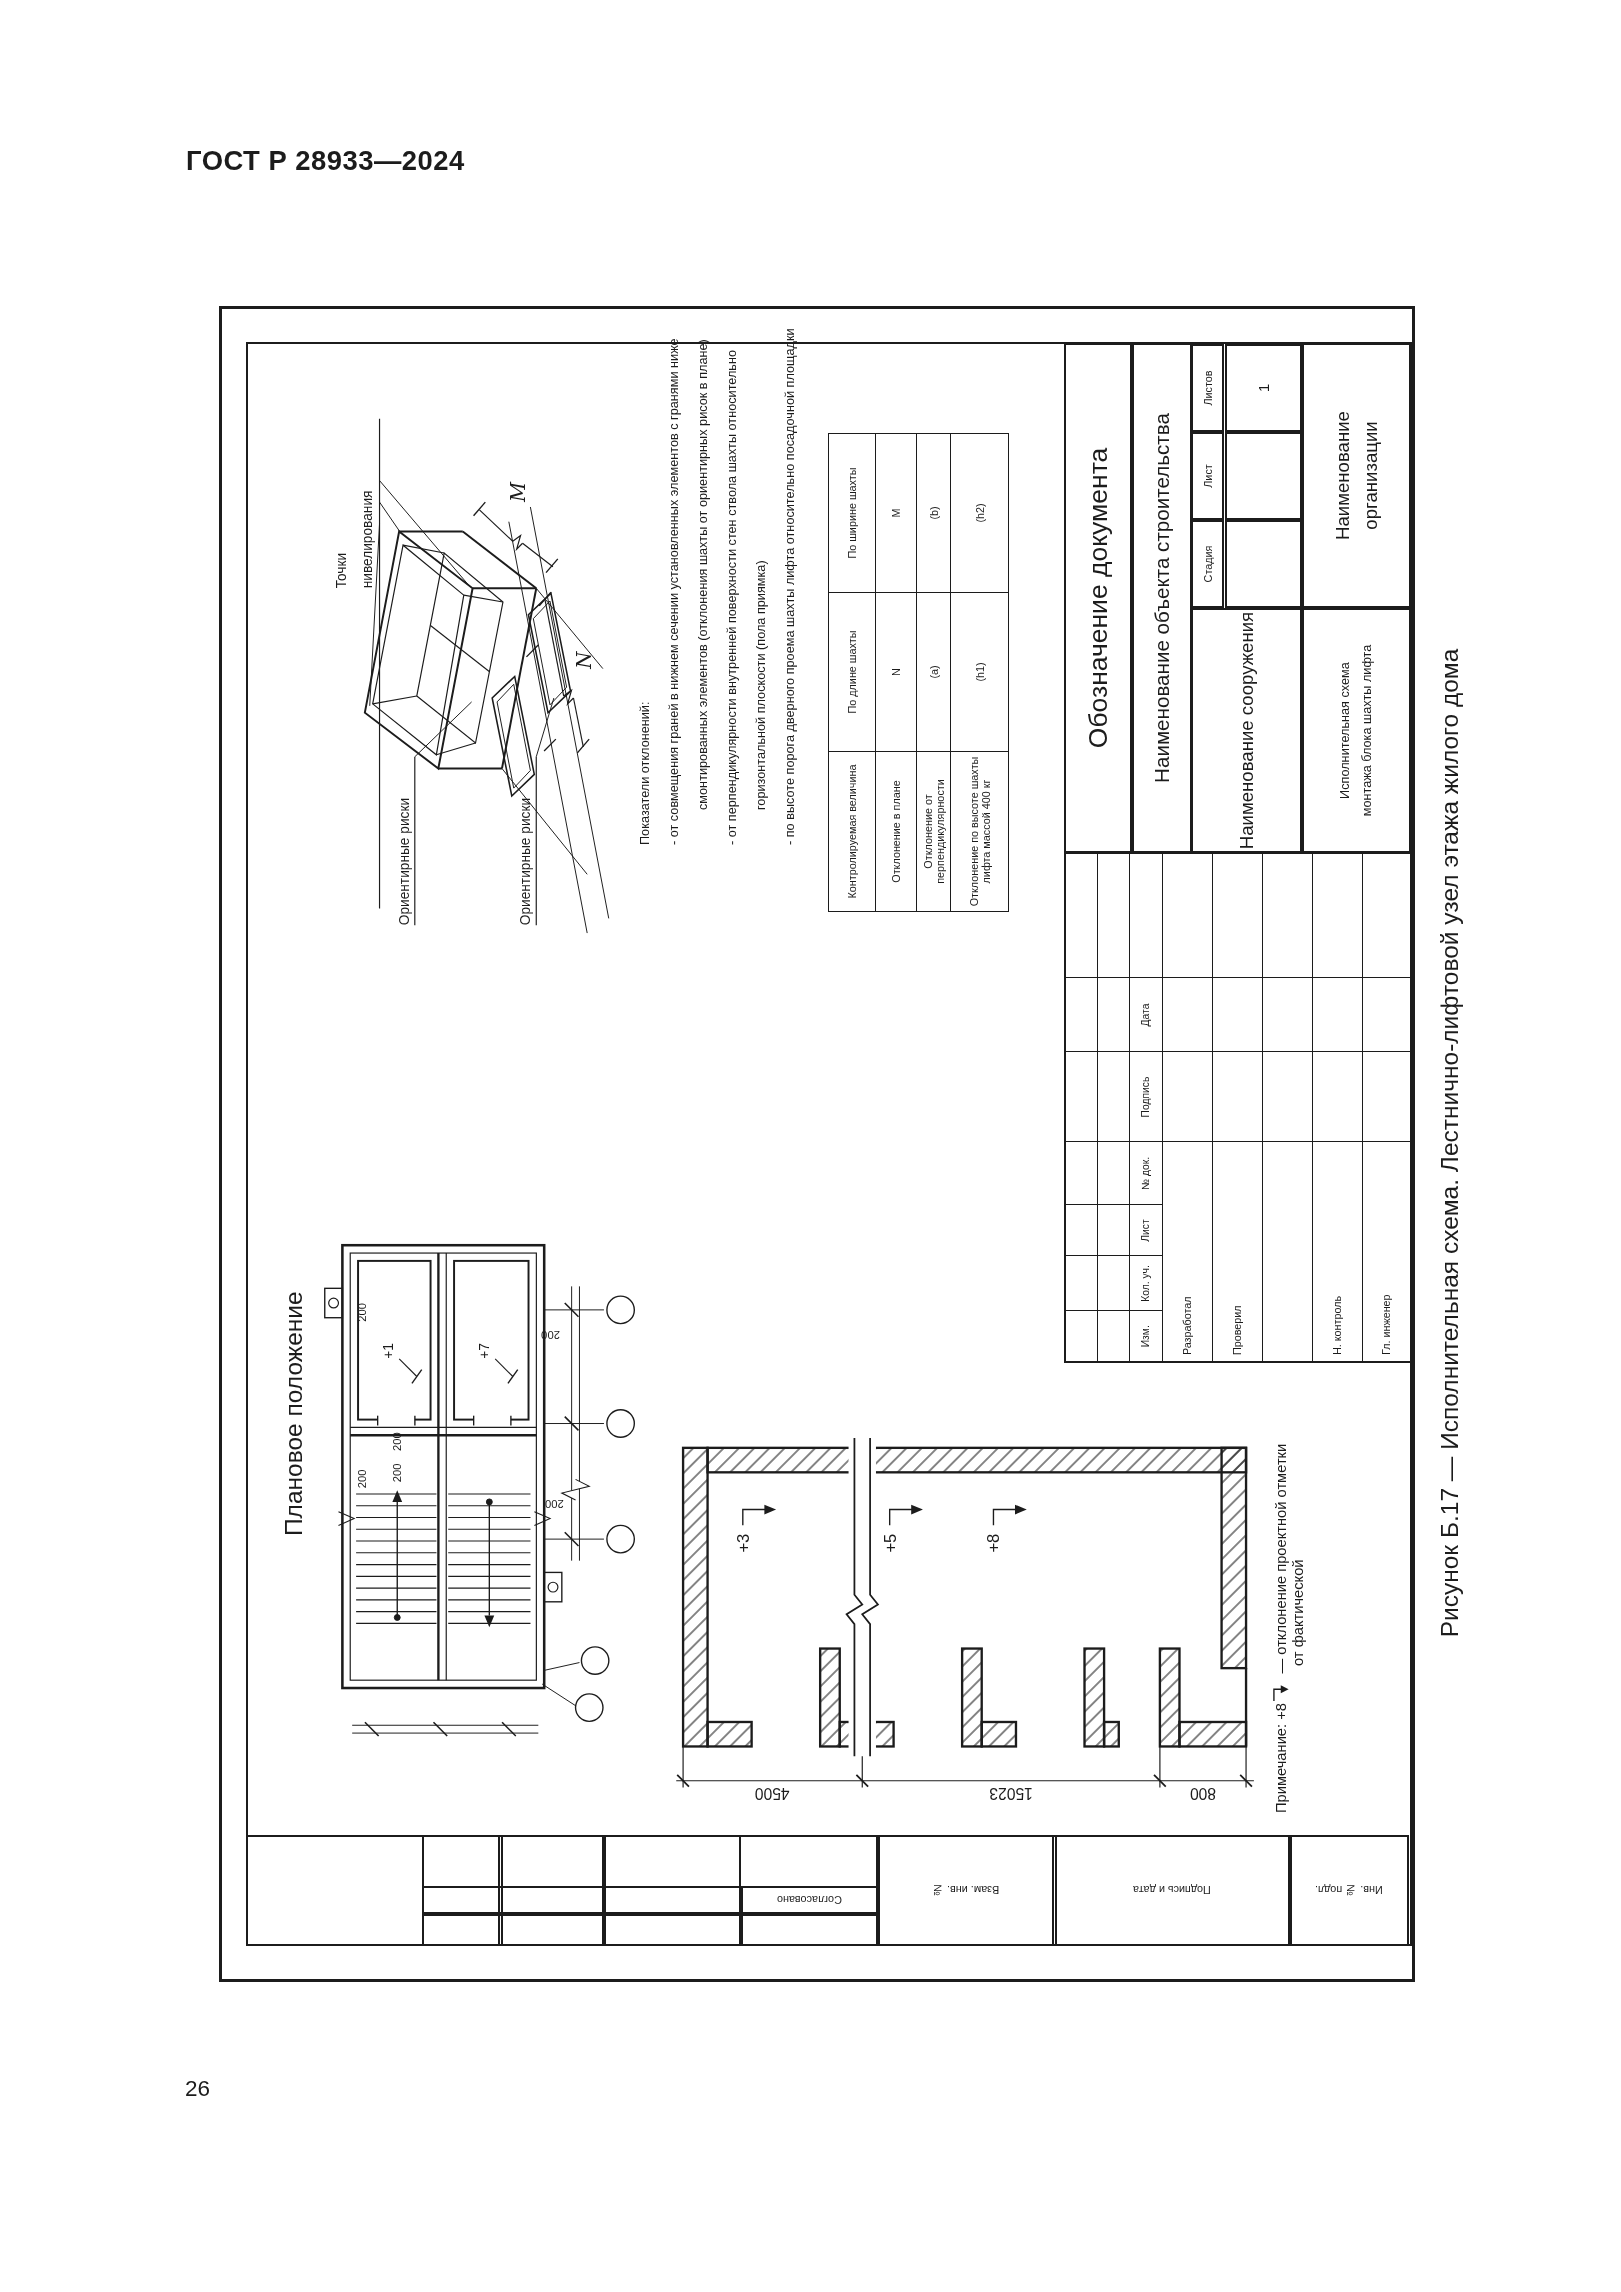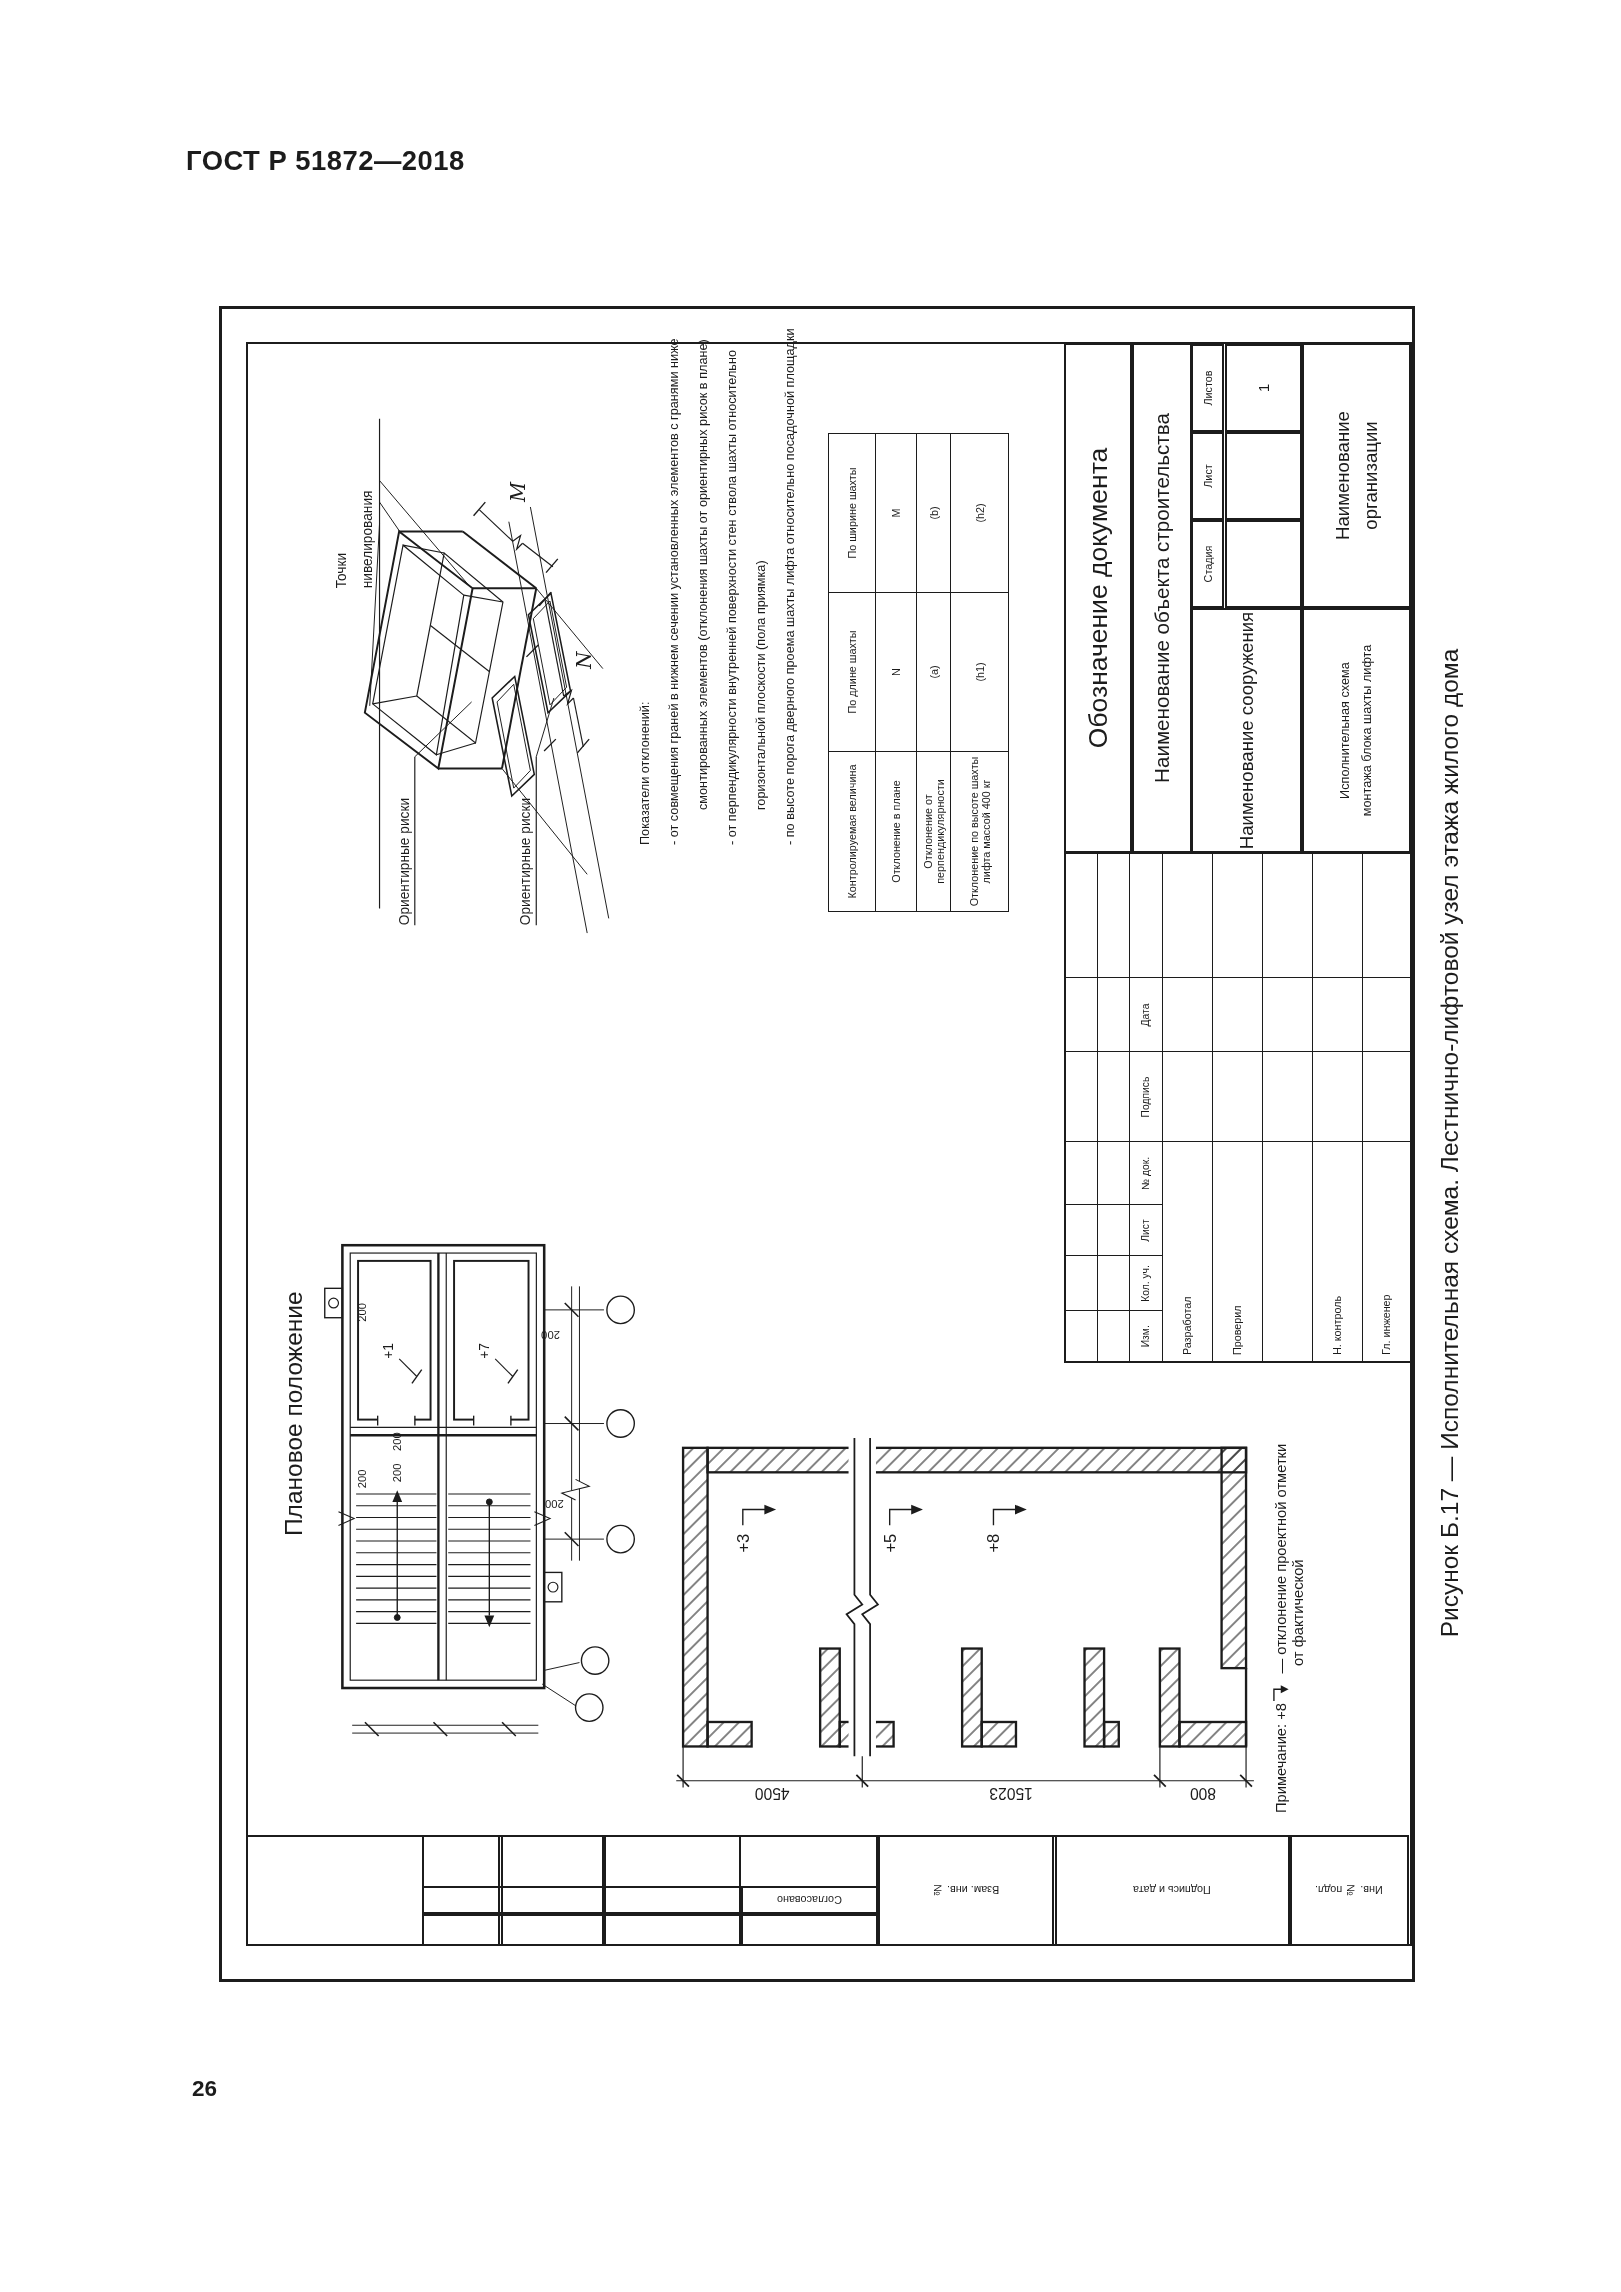--- a/index.html
+++ b/index.html
@@ -32,23 +32,23 @@
   .tb-xs{font-size:10.8px;}
   svg{overflow:visible;}
   svg text{font-family:"Liberation Sans",sans-serif;fill:#1c1c1c;}
   .it{font-family:"DejaVu Serif",serif;font-style:italic;}
 </style>
 </head>
 <body>
 
 <div class="page">
 
-  <div class="abs gost-header" style="left:186px;top:145px;">ГОСТ Р 51872—2018</div>
-
-  <div class="abs pagenum" style="left:192px;top:2076px;font-weight:bold;">26</div>
+  <div class="abs gost-header" style="left:186px;top:145px;">ГОСТ Р 28933—2024</div>
+
+  <div class="abs pagenum" style="left:185px;top:2076px;">26</div>
 
   <div class="sheet-wrap">
   <div class="sheet">
 
     <div class="outer-frame"></div>
     <div class="inner-frame"></div>
 
     <div class="abs" style="left:36px;top:26.5px;width:111px;height:1162px;border-right:2.9px solid #1c1c1c;box-sizing:border-box;">
 
       <div class="cell" style="left:0;top:176px;width:111px;height:456px;"></div>

